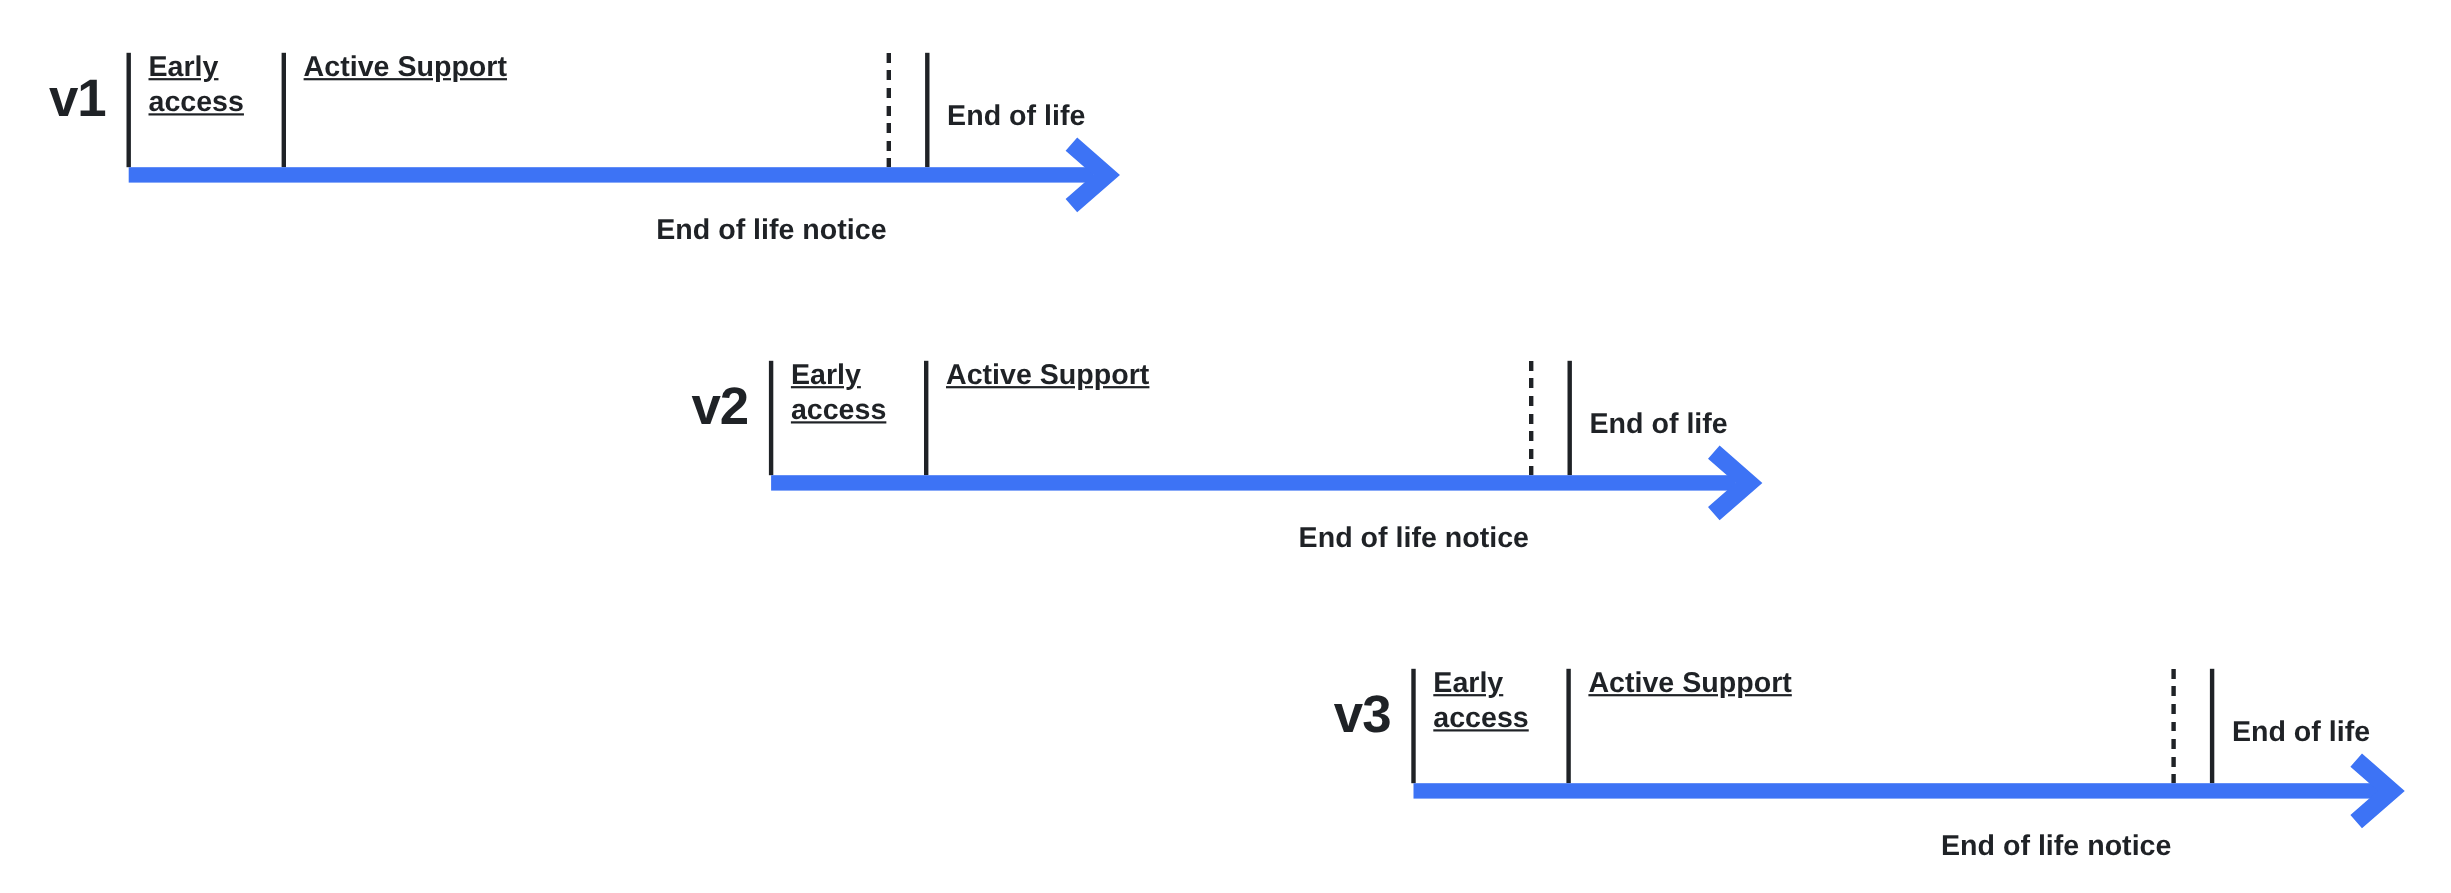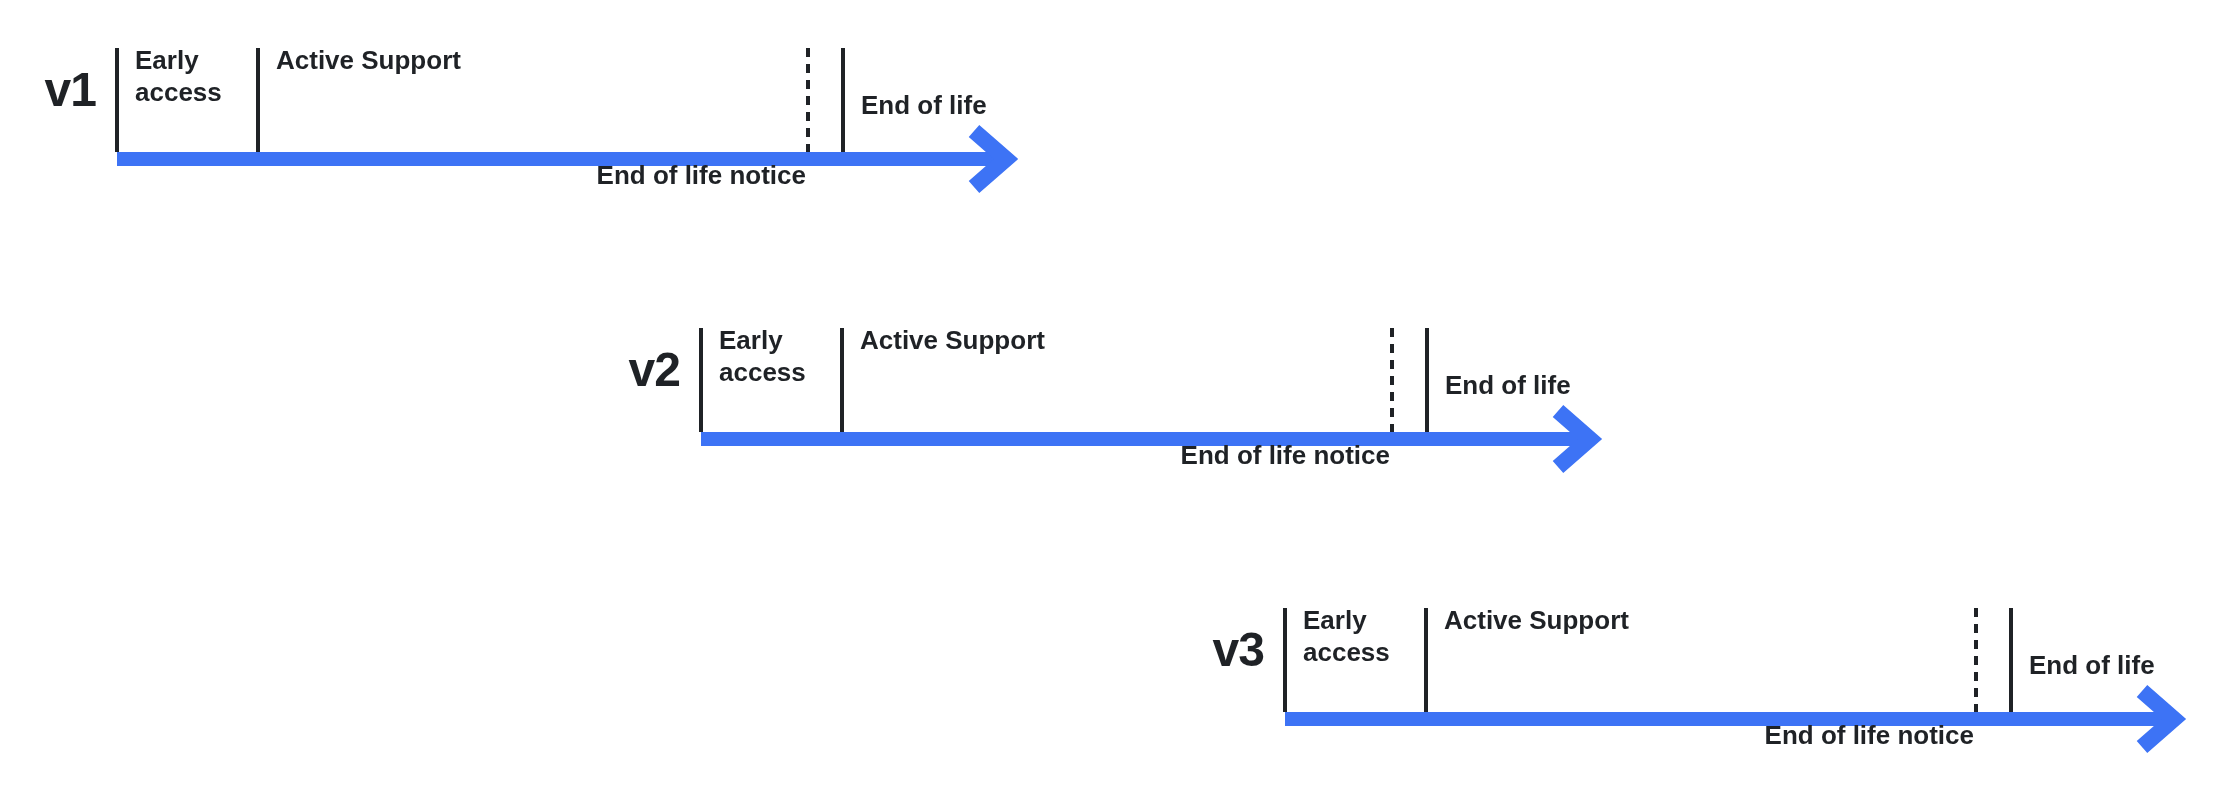--- a/index.html
+++ b/index.html
@@ -61,22 +61,22 @@
       transparent 9px, transparent 16px
     );
   }
   .phase-label {
     position: absolute;
     top: 0;
     font-size: 26px;
     line-height: 32px;
     white-space: pre-line;
   }
-  .label-early  { left: 103px; }
-  .label-active { left: 244px; }
+  .label-early  { left: 103px; text-decoration: underline; }
+  .label-active { left: 244px; text-decoration: underline; }
   .label-eol    { left: 829px; margin-top: 45px; }
 
   .bar {
     position: absolute;
     left: 85px;
     top: 108px;
     width: 877px;
     height: 14px;
     background: var(--accent, #3d73f5);
   }
@@ -90,21 +90,21 @@
   }
   .arrowhead polyline {
     fill: none;
     stroke: var(--accent, #3d73f5);
     stroke-width: 16;
     stroke-linejoin: miter;
     stroke-linecap: butt;
   }
   .notice {
     position: absolute;
-    top: 116px;
+    top: 149px;
     left: 424px;
     width: 350px;
     text-align: right;
     font-size: 26px;
     line-height: 30px;
   }
 </style>
 </head>
 <body style="background: rgb(255, 255, 255);">
 

